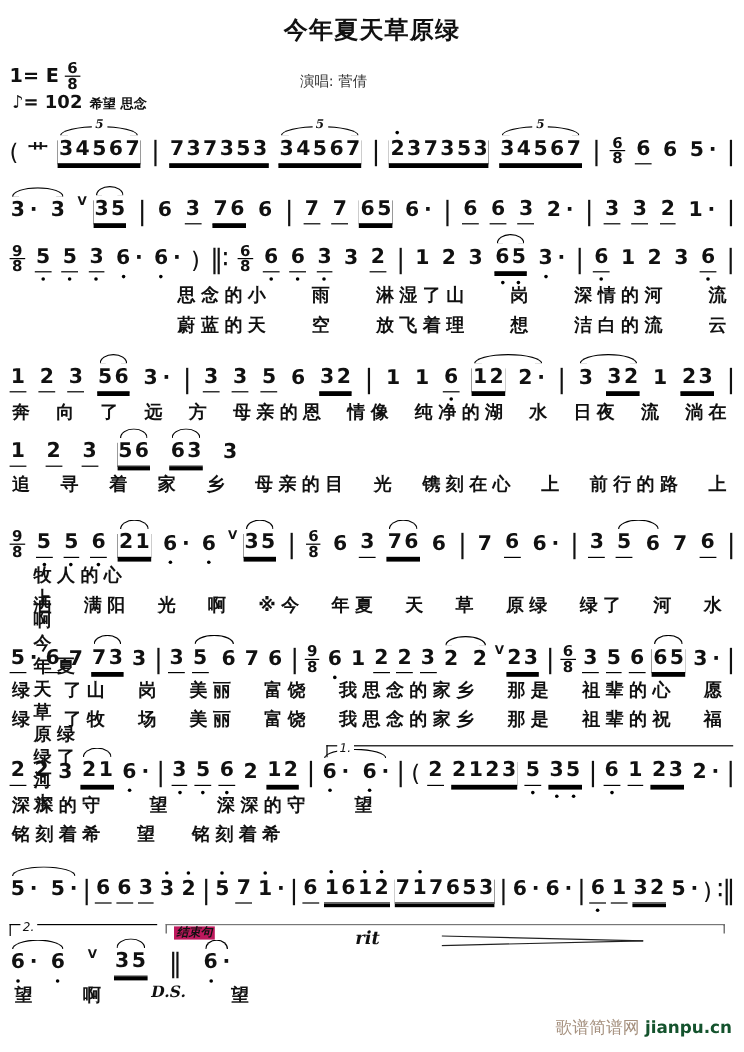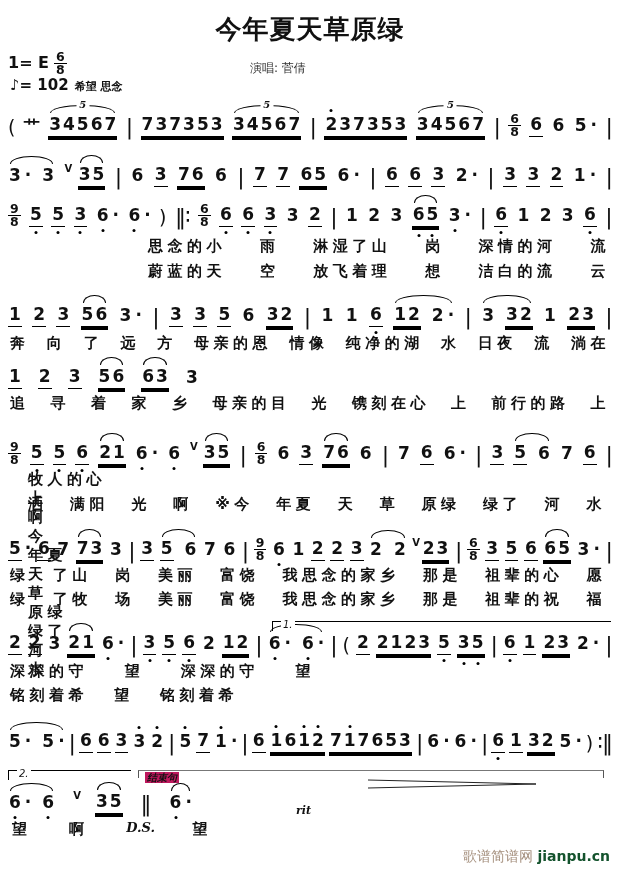--- a/index.html
+++ b/index.html
@@ -1,20 +1,20 @@
 <!DOCTYPE html>
 <html><head>
 <meta charset="utf-8">
 <style>
   html,body{margin:0;padding:0;background:#fff;}
   #page{position:relative;width:620px;height:877px;background:#fff;color:#111;
         font-family:"DejaVu Sans",sans-serif;overflow:hidden;}
   
   .title{position:absolute;top:12px;left:0;right:0;text-align:center;
-         font-size:26px;font-weight:bold;letter-spacing:1px;}
+         font-size:20px;font-weight:bold;letter-spacing:1px;}
   .keyrow{position:absolute;top:50px;left:8px;display:flex;align-items:center;gap:5px;
           font-size:16px;font-weight:bold;}
   .temporow{position:absolute;top:76px;left:10px;display:flex;align-items:baseline;gap:6px;
             font-size:15px;font-weight:bold;}
   .mood{font-size:11px;font-weight:bold;}
   .singer{position:absolute;top:60px;left:250px;font-size:12px;color:#333;}
   .credits{position:absolute;top:38px;left:505px;font-size:12px;line-height:19px;color:#222;}
   
   .srow{position:absolute;left:8px;right:8px;display:flex;align-items:flex-end;
         padding-top:16px;white-space:nowrap;}
@@ -54,21 +54,21 @@
   .volta{position:absolute;height:9px;border-top:1.4px solid #000;border-left:1.4px solid #000;}
   .volta .vlabel{position:absolute;top:-2px;left:8px;font-size:10px;font-style:italic;
                  background:#fff;padding:0 2px;line-height:10px;}
   #volta1{top:621px;left:272px;width:338px;}
   #volta2{top:770px;left:8px;width:122px;}
   #coda{position:absolute;top:770px;left:138px;width:464px;height:7px;
         border-top:1.6px solid #777;border-left:1.4px solid #555;border-right:1.4px solid #555;}
   #coda .clabel{position:absolute;top:1px;left:6px;font-size:10px;font-style:italic;
                 font-weight:bold;background:#be185d;padding:0 2px;line-height:11px;}
   #rit{position:absolute;top:773px;left:296px;font-family:"DejaVu Serif",serif;
-       font-style:italic;font-weight:bold;font-size:11px;margin-top:31px;}
+       font-style:italic;font-weight:bold;font-size:15px;}
   #hairpin{position:absolute;top:779px;left:368px;}
   
   .watermark{position:absolute;top:848px;right:10px;font-size:14px;white-space:nowrap;}
   .wm-name{color:#a5907e;}
   .wm-site{color:#14532d;font-weight:bold;}
 </style>
 </head>
 <body>
 
 <div id="page">

